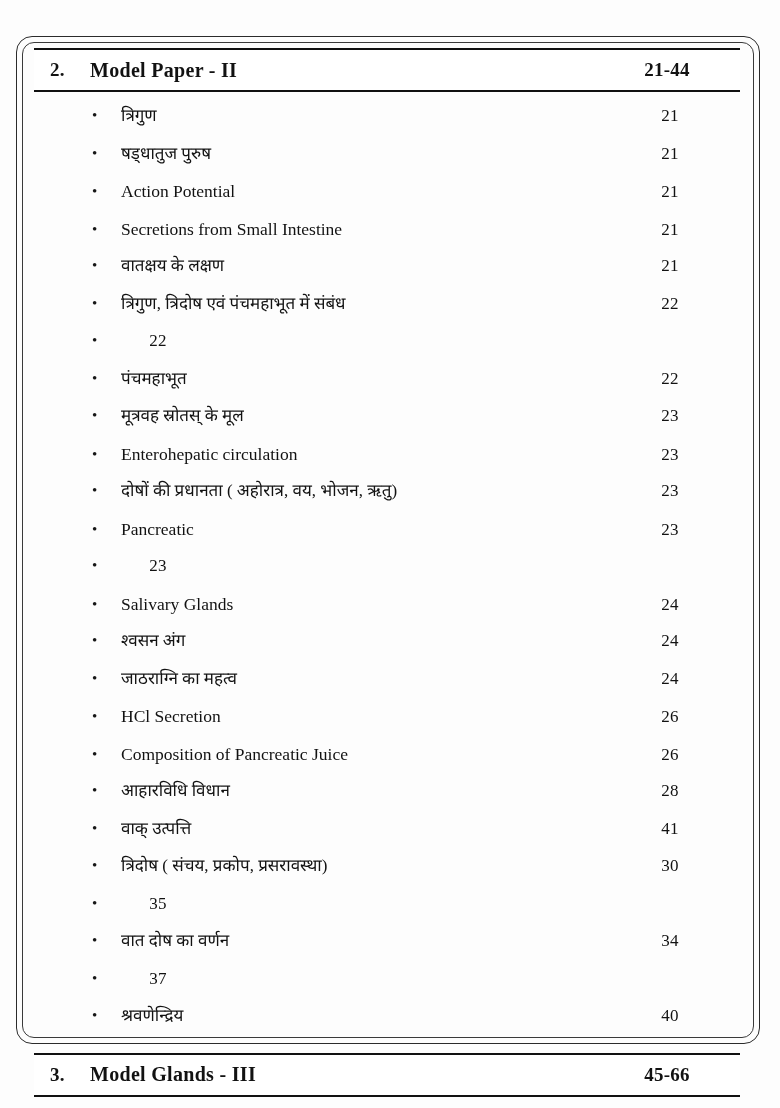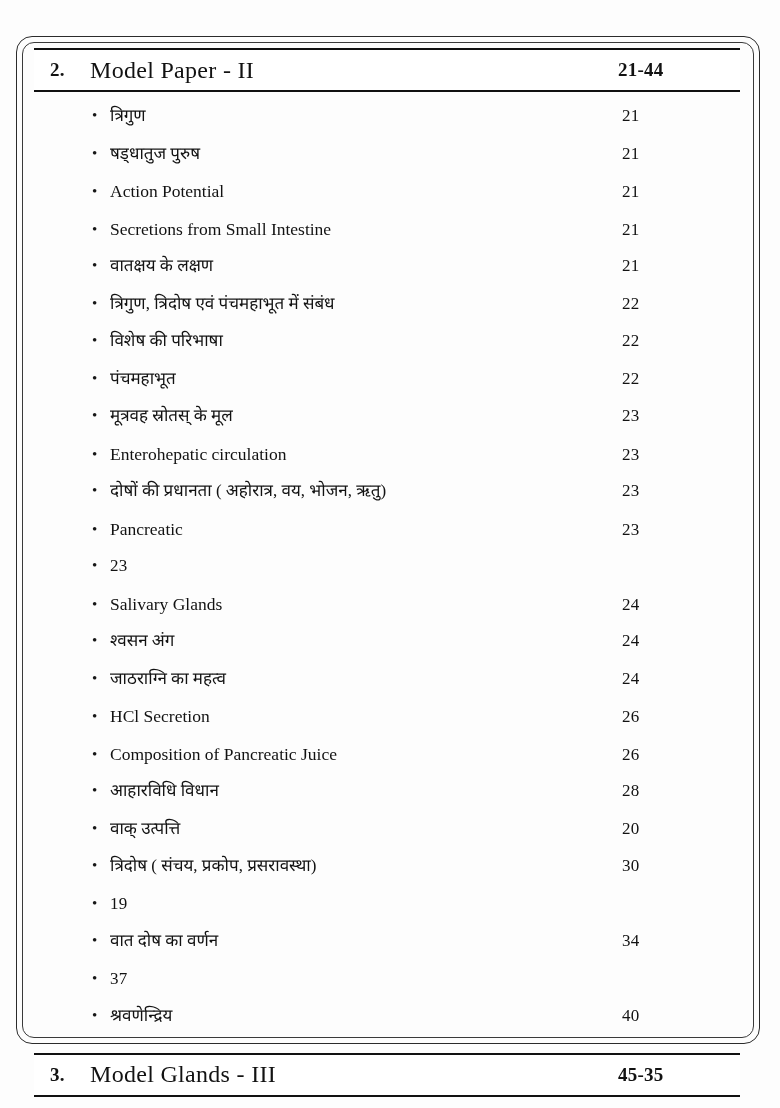--- a/index.html
+++ b/index.html
@@ -74,27 +74,27 @@
     flex: 0 0 54px;
     text-align: left;
     padding-left: 14px;
     box-sizing: border-box;
     font-weight: bold;
     font-size: 19px;
     letter-spacing: 0.2px;
   }
   .chapter-title {
     flex: 1 1 auto;
-    font-weight: normal;
-    font-size: 24px;
+    font-weight: bold;
+    font-size: 20px;
     letter-spacing: 0.3px;
   }
   .chapter-pages {
     flex: 0 0 120px;
-    text-align: left;
+    text-align: center;
     padding-right: 22px;
     box-sizing: border-box;
     font-weight: bold;
     font-size: 19px;
     letter-spacing: 0.2px;
   }
 
   
   .entry-list {
     list-style: none;
@@ -114,28 +114,29 @@
     font-size: 15px;
     line-height: 1;
     color: #161616;
     transform: translateY(-1px);
   }
   .entry-label {
     flex: 1 1 auto;
     font-size: 17.5px;
     line-height: 1.2;
     white-space: nowrap;
+    margin-left: 11px;
   }
   .entry-label.devanagari {
     font-family: "Liberation Serif", "DejaVu Sans", sans-serif;
     font-size: 17px;
   }
   .entry-page {
     flex: 0 0 96px;
-    text-align: left;
+    text-align: center;
     font-size: 17px;
     letter-spacing: 0.2px;
     font-family: Liberation Serif, serif;
   }
 
   .section-gap-top { height: 14px; }
   .section-gap-small { height: 9px; }
 </style>
 </head>
 <body>
@@ -181,21 +182,20 @@
       <span class="entry-label devanagari">वातक्षय के लक्षण</span>
       <span class="entry-page">21</span>
     </li>
     <li class="entry">
       <span class="entry-bullet">•</span>
       <span class="entry-label devanagari">त्रिगुण, त्रिदोष एवं पंचमहाभूत में संबंध</span>
       <span class="entry-page">22</span>
     </li>
     <li class="entry">
       <span class="entry-bullet">•</span>
-      <span class="entry-label devanagari">विशेष की परिभाषा</span>
       <span class="entry-page">22</span>
     </li>
     <li class="entry">
       <span class="entry-bullet">•</span>
       <span class="entry-label devanagari">पंचमहाभूत</span>
       <span class="entry-page">22</span>
     </li>
     <li class="entry">
       <span class="entry-bullet">•</span>
       <span class="entry-label devanagari">मूत्रवह स्रोतस् के मूल</span>
@@ -246,30 +246,30 @@
       <span class="entry-page">26</span>
     </li>
     <li class="entry">
       <span class="entry-bullet">•</span>
       <span class="entry-label devanagari">आहारविधि विधान</span>
       <span class="entry-page">28</span>
     </li>
     <li class="entry">
       <span class="entry-bullet">•</span>
       <span class="entry-label devanagari">वाक् उत्पत्ति</span>
-      <span class="entry-page">20</span>
+      <span class="entry-page">41</span>
     </li>
     <li class="entry">
       <span class="entry-bullet">•</span>
       <span class="entry-label devanagari">त्रिदोष ( संचय, प्रकोप, प्रसरावस्था)</span>
       <span class="entry-page">30</span>
     </li>
     <li class="entry">
       <span class="entry-bullet">•</span>
-      <span class="entry-page">19</span>
+      <span class="entry-page">35</span>
     </li>
     <li class="entry">
       <span class="entry-bullet">•</span>
       <span class="entry-label devanagari">वात दोष का वर्णन</span>
       <span class="entry-page">34</span>
     </li>
     <li class="entry">
       <span class="entry-bullet">•</span>
       <span class="entry-page">37</span>
     </li>
@@ -278,18 +278,18 @@
       <span class="entry-label devanagari">श्रवणेन्द्रिय</span>
       <span class="entry-page">40</span>
     </li>
   </ul>
 
   <div class="section-gap-small"></div>
 
   <div class="chapter-row">
     <span class="chapter-num">3.</span>
     <span class="chapter-title">Model Glands - III</span>
-    <span class="chapter-pages">45-35</span>
+    <span class="chapter-pages">45-66</span>
   </div>
 
   <div class="section-gap-top"></div>
 
 </div>
 
 </body></html>

